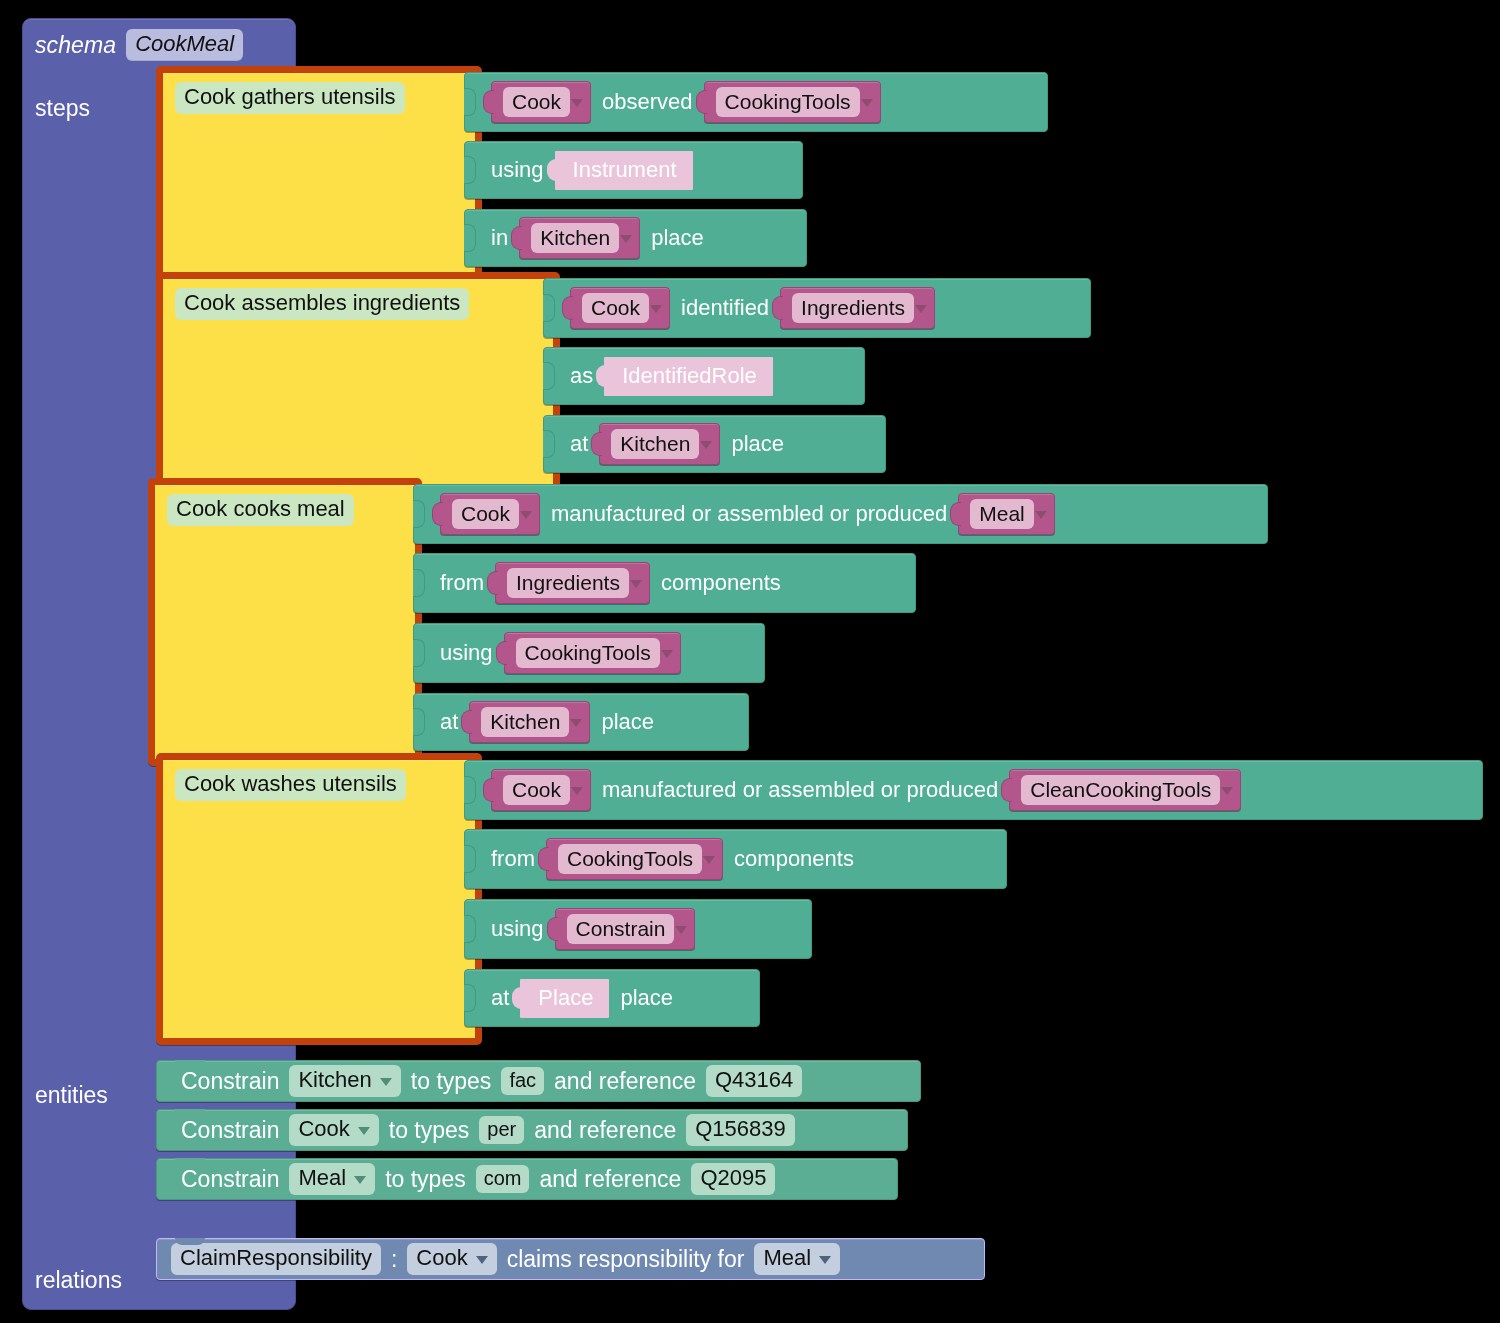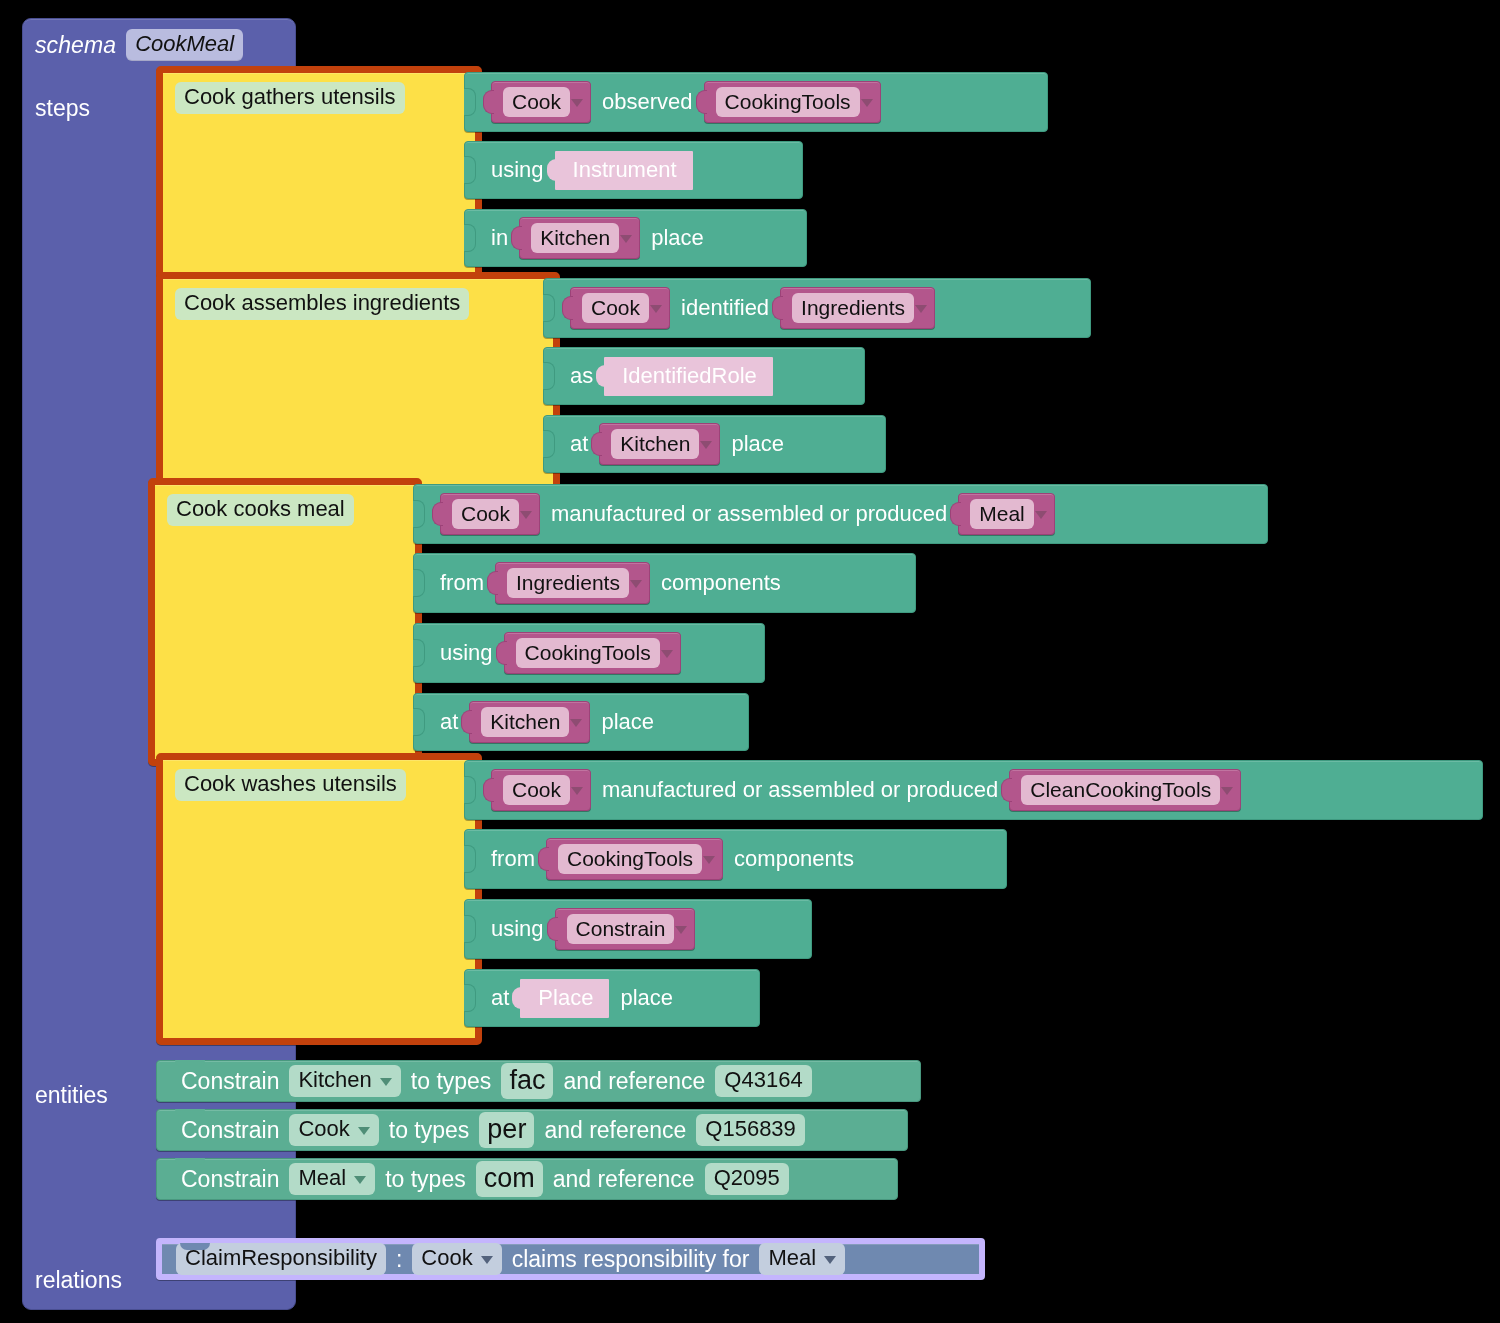--- a/index.html
+++ b/index.html
@@ -29,21 +29,21 @@
   .fld{
     display:inline-flex;align-items:center;gap:7px;
     padding:3px 9px 4px 9px;border-radius:6px;font-size:22px;color:#111;
     white-space:nowrap;line-height:1.12;
   }
   .fld-lav{background:#b9bcdf;box-shadow:inset 0 -1px 0 rgba(0,0,0,.10);}
   .fld-lgreen{background:#cbe7c2;}
   .fld-mint{background:#b3dbc8;}
   .fld-pink{background:#e3b9d0;}
   .fld-blue{background:#c3cede;}
-  .fld-sm{font-size:27px;padding:2px 8px 3px 8px;}
+  .fld-sm{font-size:20px;padding:2px 8px 3px 8px;}
 
   .caret{
     width:0;height:0;border-left:6.5px solid transparent;border-right:6.5px solid transparent;
     border-top:8px solid #55567c;margin-left:1px;position:relative;top:1px;
   }
   .caret.c-mint{border-top-color:#4f8e77;}
   .caret.c-pink{border-top-color:#8e4c72;}
   .caret.c-blue{border-top-color:#53627c;}
 
   
@@ -100,21 +100,21 @@
     position:absolute;background:#5bae93;
     border:1px solid #49987f;border-radius:4px;
     display:flex;align-items:center;gap:10px;padding:0 24px;box-sizing:border-box;
     box-shadow:0 1px 0 rgba(0,0,0,.32), inset 0 1px 0 rgba(255,255,255,.16);
   }
   .cons .txt{color:#fff;font-size:23px;white-space:nowrap;line-height:1;}
 
   
   .rel{
     position:absolute;background:#6f89b0;
-    border:6px solid #c4b5fd;border-radius:4px;
+    border:1px solid #c4b5fd;border-radius:4px;
     display:flex;align-items:center;gap:10px;padding:0 14px;box-sizing:border-box;
     box-shadow:0 1px 0 rgba(0,0,0,.32), inset 0 1px 0 rgba(255,255,255,.16);
   }
   .rel .txt{color:#fff;font-size:23px;white-space:nowrap;line-height:1;}
 
   .tab-bump{
     position:absolute;top:-1px;left:18px;width:30px;height:7px;
     background:inherit;border-radius:0 0 7px 7px;
   }
 </style>

